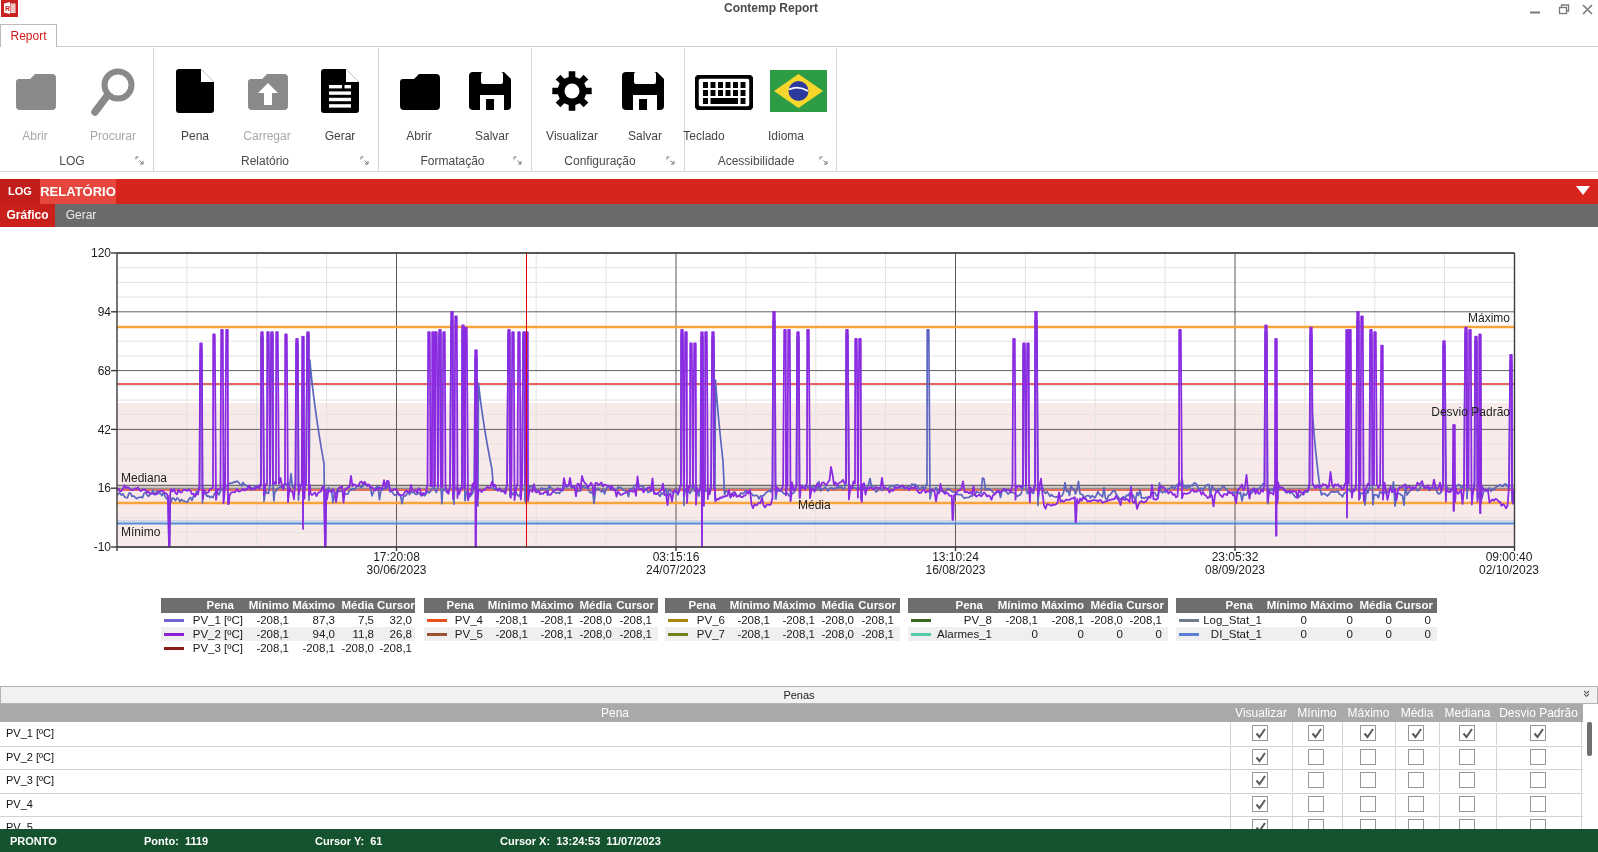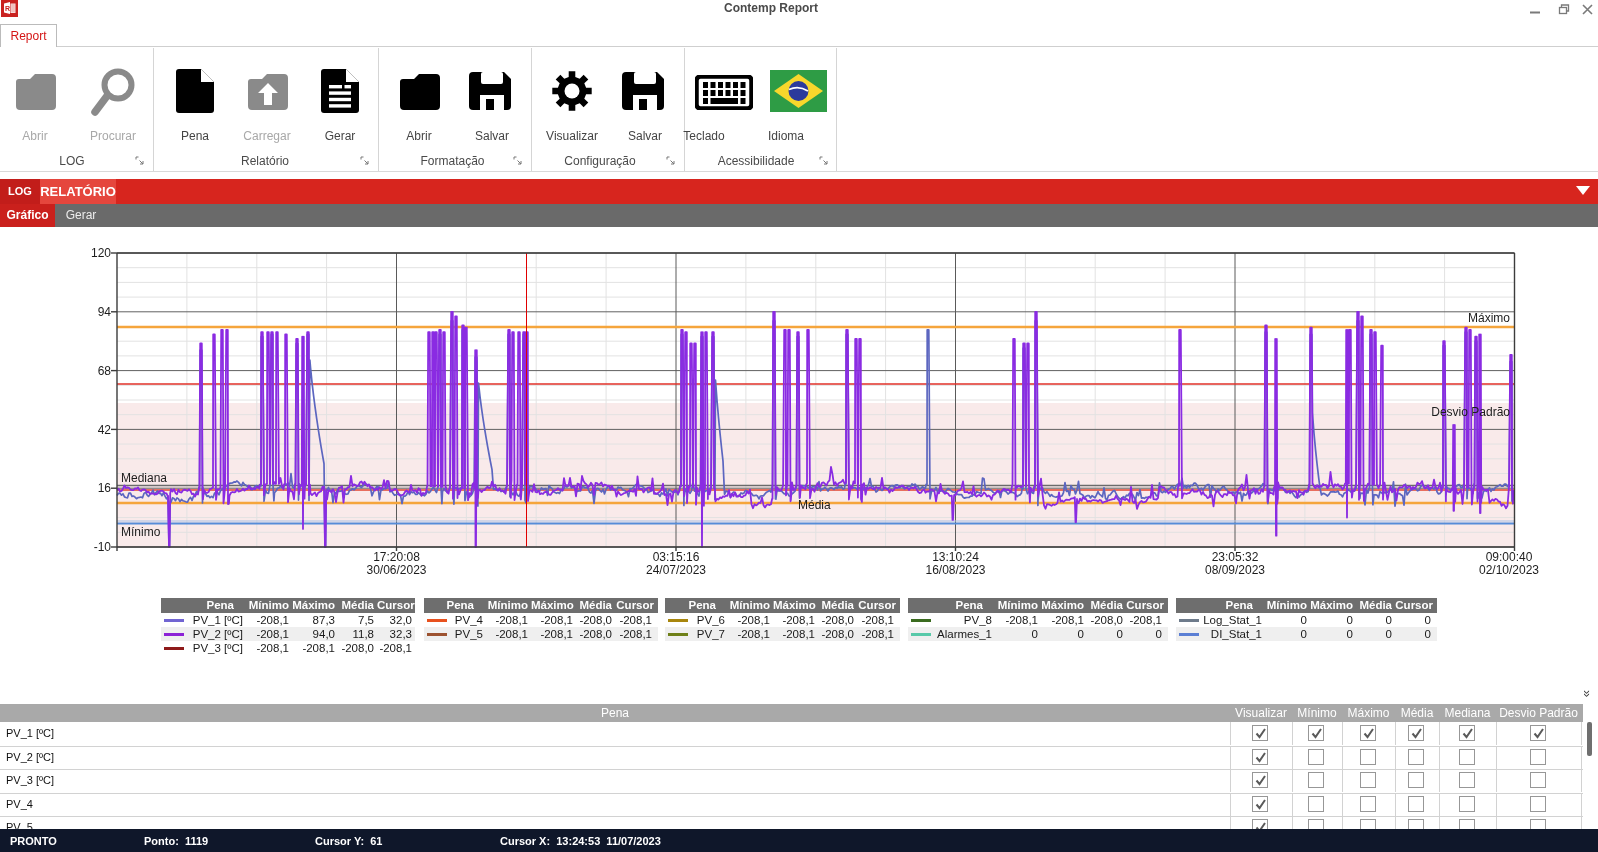--- a/index.html
+++ b/index.html
@@ -39,21 +39,21 @@
 #grid{left:0;top:704px;width:1583px;height:125px;overflow:hidden}
 #ghead{position:absolute;left:0;top:0;width:1583px;height:18px;background:#a9a9a9;color:#fff;font-size:12px}
 .gh{position:absolute;top:0;height:18px;line-height:18px;text-align:center}
 .grow{position:absolute;left:0;width:1583px;height:23.5px;background:#fff;font-size:11px;color:#111}
 .gcell{position:absolute;top:0;height:23px;border-left:1px solid #d2d2d2}
 .gname{position:absolute;left:6px;top:5px}
 .cb{position:absolute;top:3px;width:16px;height:16px;background:#fff;border:1px solid #979797}
 .cb svg{position:absolute;left:1px;top:1px}
 #vscroll{left:1587px;top:722px;width:5px;height:34px;background:#6f6f6f;border-radius:2px}
 
-#status{left:0;top:829px;width:1598px;height:23px;background:#0f172a;color:#fff;font-size:11px;font-weight:bold}
+#status{left:0;top:829px;width:1598px;height:23px;background:#14532d;color:#fff;font-size:11px;font-weight:bold}
 #status span{position:absolute;top:6px}
 </style></head><body>
 <div id="app">
 
 <svg class="abs" style="left:1px;top:0" width="17" height="17" viewBox="0 0 17 17">
       <rect width="17" height="17" fill="#c92220"></rect>
       <path d="M3 3.5 L9 2 L9 14 L3 12.5 Z" fill="#fff"></path>
       <text x="4" y="10.5" font-size="7" font-weight="bold" fill="#c92220" font-family="Liberation Sans">R</text>
       <rect x="9.5" y="3.5" width="5" height="9.5" fill="#fff" opacity="0.85"></rect>
       <path d="M10.2 5 h3.6 M10.2 7 h3.6 M10.2 9 h3.6 M10.2 11 h3.6" stroke="#e89a96" stroke-width="0.8"></path>
@@ -303,21 +303,21 @@
         <div class="c" style="width:46px">-208,1</div>
         <div class="c" style="width:46px">87,3</div>
         <div class="c" style="width:39px">7,5</div>
         <div class="c" style="width:38px">32,0</div>
       </div>
 <div class="rw alt">
         <div class="cp c" style="width:85px"><span class="sw" style="background:#8c22d6"></span>PV_2 [ºC]</div>
         <div class="c" style="width:46px">-208,1</div>
         <div class="c" style="width:46px">94,0</div>
         <div class="c" style="width:39px">11,8</div>
-        <div class="c" style="width:38px">32,3</div>
+        <div class="c" style="width:38px">26,8</div>
       </div>
 <div class="rw">
         <div class="cp c" style="width:85px"><span class="sw" style="background:#8e1a1a"></span>PV_3 [ºC]</div>
         <div class="c" style="width:46px">-208,1</div>
         <div class="c" style="width:46px">-208,1</div>
         <div class="c" style="width:39px">-208,0</div>
         <div class="c" style="width:38px">-208,1</div>
       </div>
 </div>
 <div class="abs lt" style="left:424px;width:234px">
@@ -405,20 +405,21 @@
         <div class="c" style="width:39px">0</div>
       </div>
 <div class="rw alt">
         <div class="cp c" style="width:89px"><span class="sw" style="background:#5b7fd4"></span>DI_Stat_1</div>
         <div class="c" style="width:45px">0</div>
         <div class="c" style="width:46px">0</div>
         <div class="c" style="width:39px">0</div>
         <div class="c" style="width:39px">0</div>
       </div>
 </div>
+<div class="abs" id="penashdr">Penas</div>
     <div class="abs" id="chev">»</div>
 <div class="abs" id="grid">
 <div id="ghead">
         <div class="gh" style="left:0px;width:1230px">Pena</div>
         <div class="gh" style="left:1230px;width:62px">Visualizar</div>
         <div class="gh" style="left:1292px;width:50px">Mínimo</div>
         <div class="gh" style="left:1342px;width:53px">Máximo</div>
         <div class="gh" style="left:1395px;width:44px">Média</div>
         <div class="gh" style="left:1439px;width:57px">Mediana</div>
         <div class="gh" style="left:1496px;width:85px">Desvio Padrão</div>

